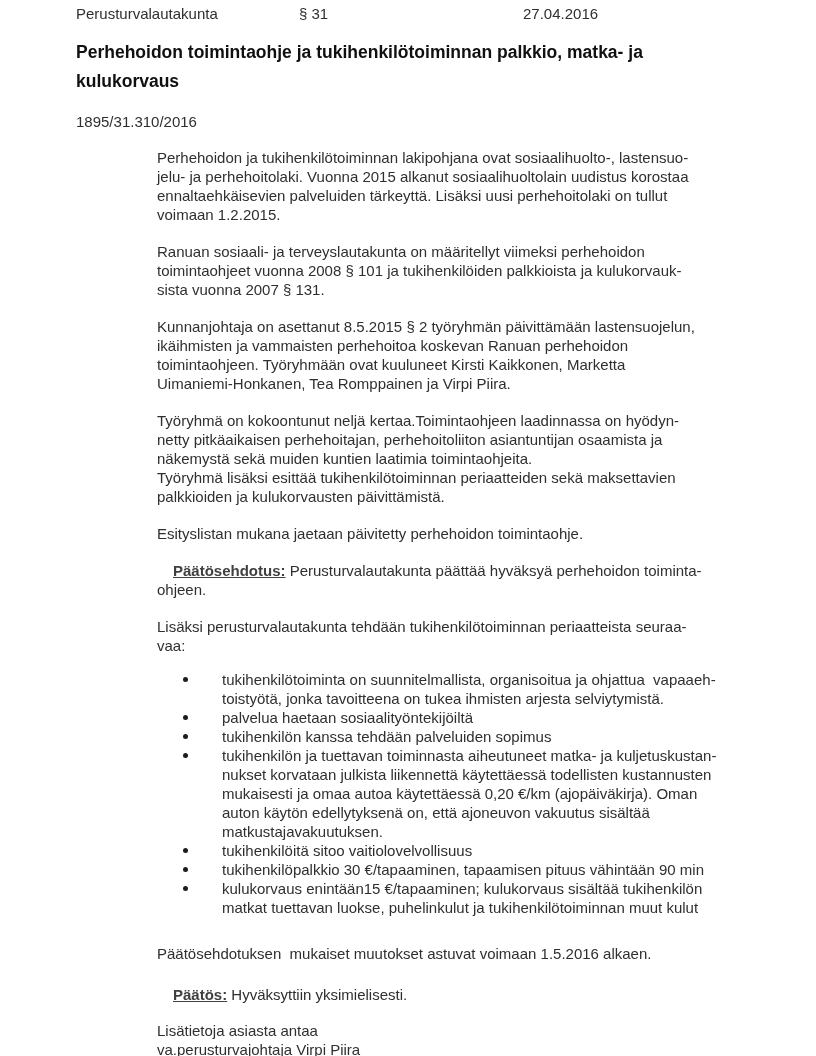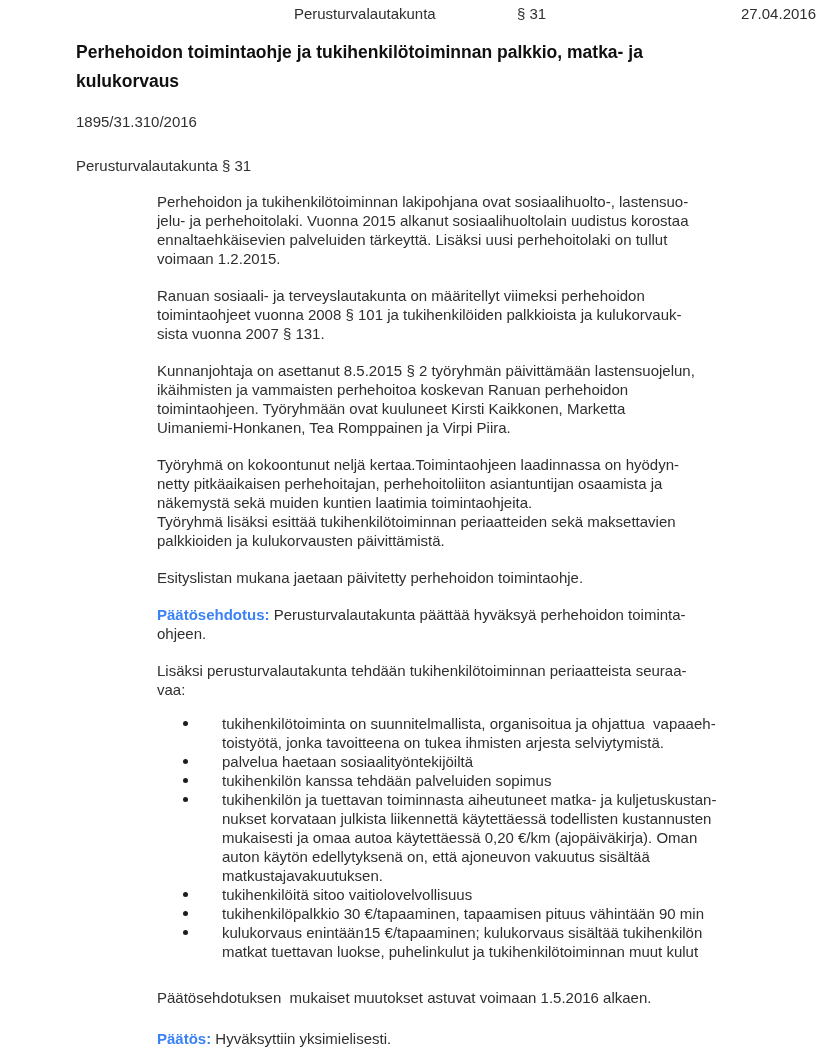--- a/index.html
+++ b/index.html
@@ -22,22 +22,21 @@
     height: 1056px;
     background: #ffffff;
     padding-top: 4px;
     box-sizing: border-box;
   }
   .pre { white-space: pre-line; }
 
   
   .header-row {
     display: flex;
-    padding-left: 100px;
-    justify-content: flex-end;
+    padding-left: 76px;
   }
   .header-row .col1 { width: 223px; flex: none; }
   .header-row .col2 { width: 224px; flex: none; }
   .header-row .col3 { flex: none; }
 
   .title {
     margin: 15px 60px 0 76px;
     font-size: 17.5px;
     line-height: 29px;
     font-weight: bold;
@@ -59,21 +58,23 @@
   .body-block p {
     margin: 18px 0 0 0;
   }
   .body-block p.first { margin-top: 17px; }
   .body-block p.after-list { margin-top: 27px; }
   .body-block p.decision-line { margin-top: 22px; }
   .body-block p.contact-line { margin-top: 17px; }
 
   .lead {
     font-weight: bold;
-    color: #3b82f6;
+    text-decoration: underline;
+    color: #404040;
+    margin-left: 16px;
   }
 
   ul.principles {
     list-style: none;
     margin: 15px;
     padding: 0;
   }
   ul.principles li {
     display: flex;
     padding-left: 11px;
@@ -108,21 +109,20 @@
     <span class="col1">Perusturvalautakunta</span>
     <span class="col2">§ 31</span>
     <span class="col3">27.04.2016</span>
   </div>
 
   <h1 class="title">Perhehoidon toimintaohje ja tukihenkilötoiminnan palkkio, matka- ja
 kulukorvaus</h1>
 
   <div class="case-number">1895/31.310/2016</div>
 
-  <div class="section-heading">Perusturvalautakunta § 31</div>
 
   <div class="body-block">
 
     <p class="pre first">Perhehoidon ja tukihenkilötoiminnan lakipohjana ovat sosiaalihuolto-, lastensuo-
 jelu- ja perhehoitolaki. Vuonna 2015 alkanut sosiaalihuoltolain uudistus korostaa
 ennaltaehkäisevien palveluiden tärkeyttä. Lisäksi uusi perhehoitolaki on tullut
 voimaan 1.2.2015.</p>
 
     <p class="pre">Ranuan sosiaali- ja terveyslautakunta on määritellyt viimeksi perhehoidon
 toimintaohjeet vuonna 2008 § 101 ja tukihenkilöiden palkkioista ja kulukorvauk-

